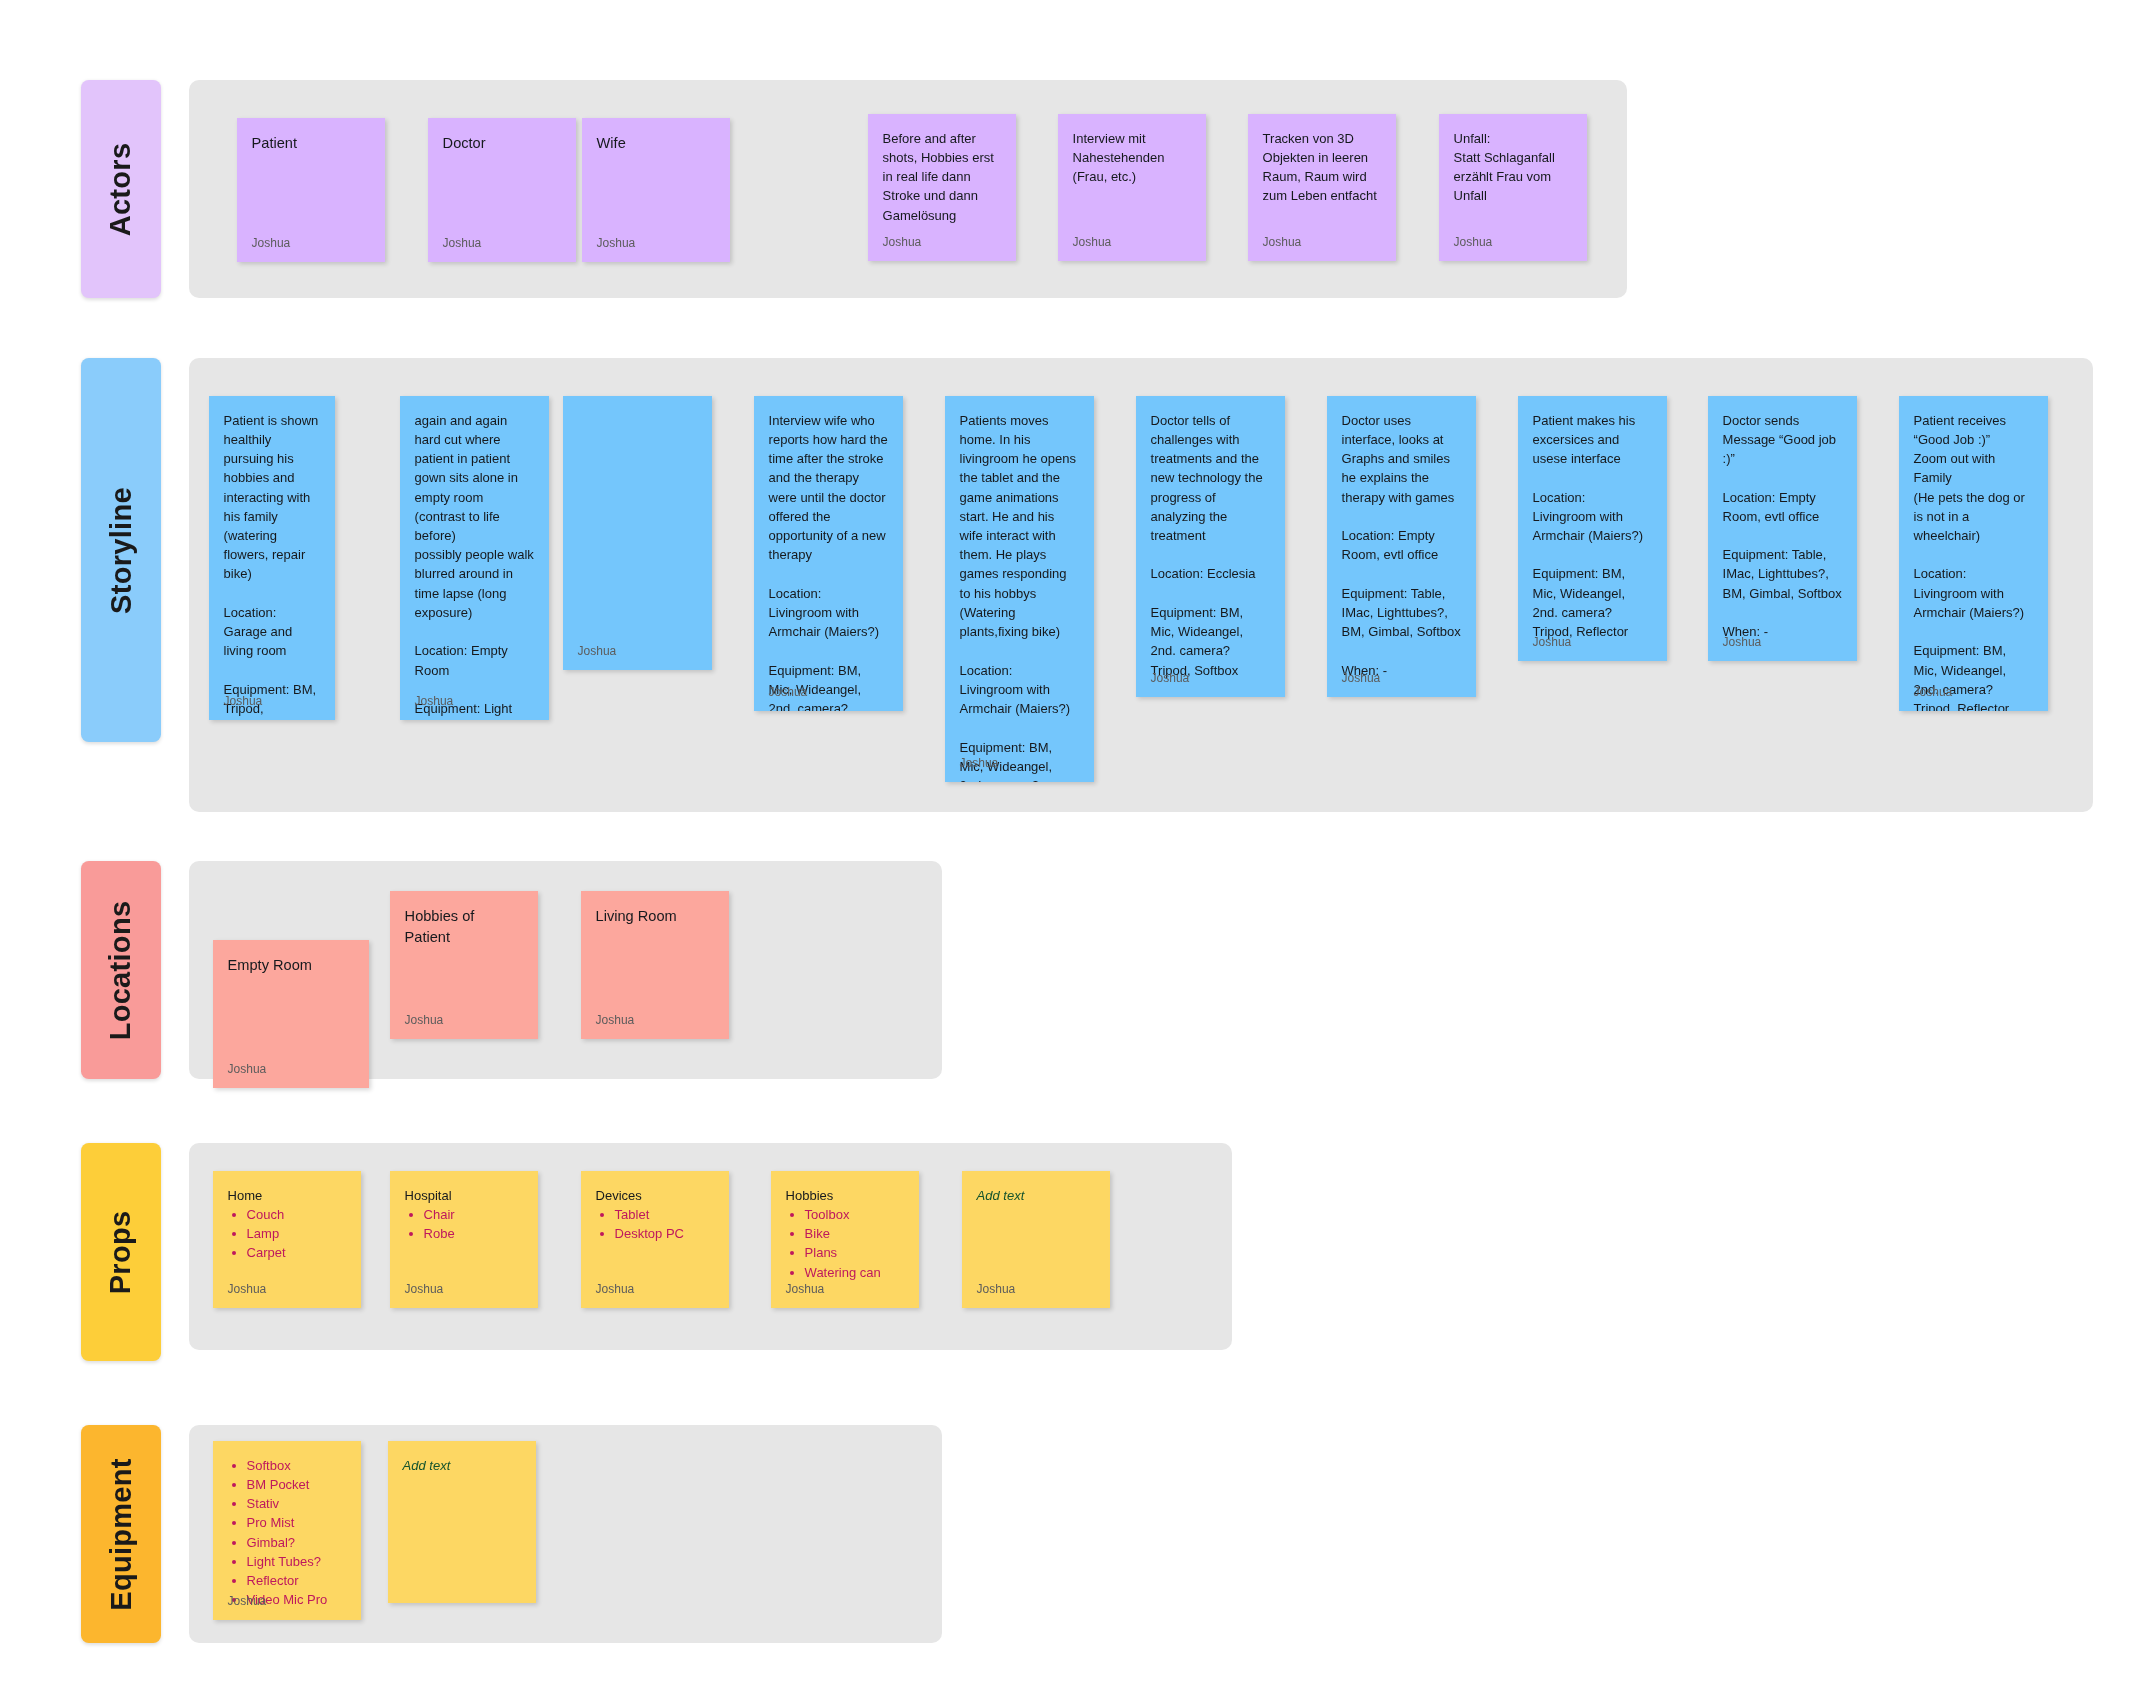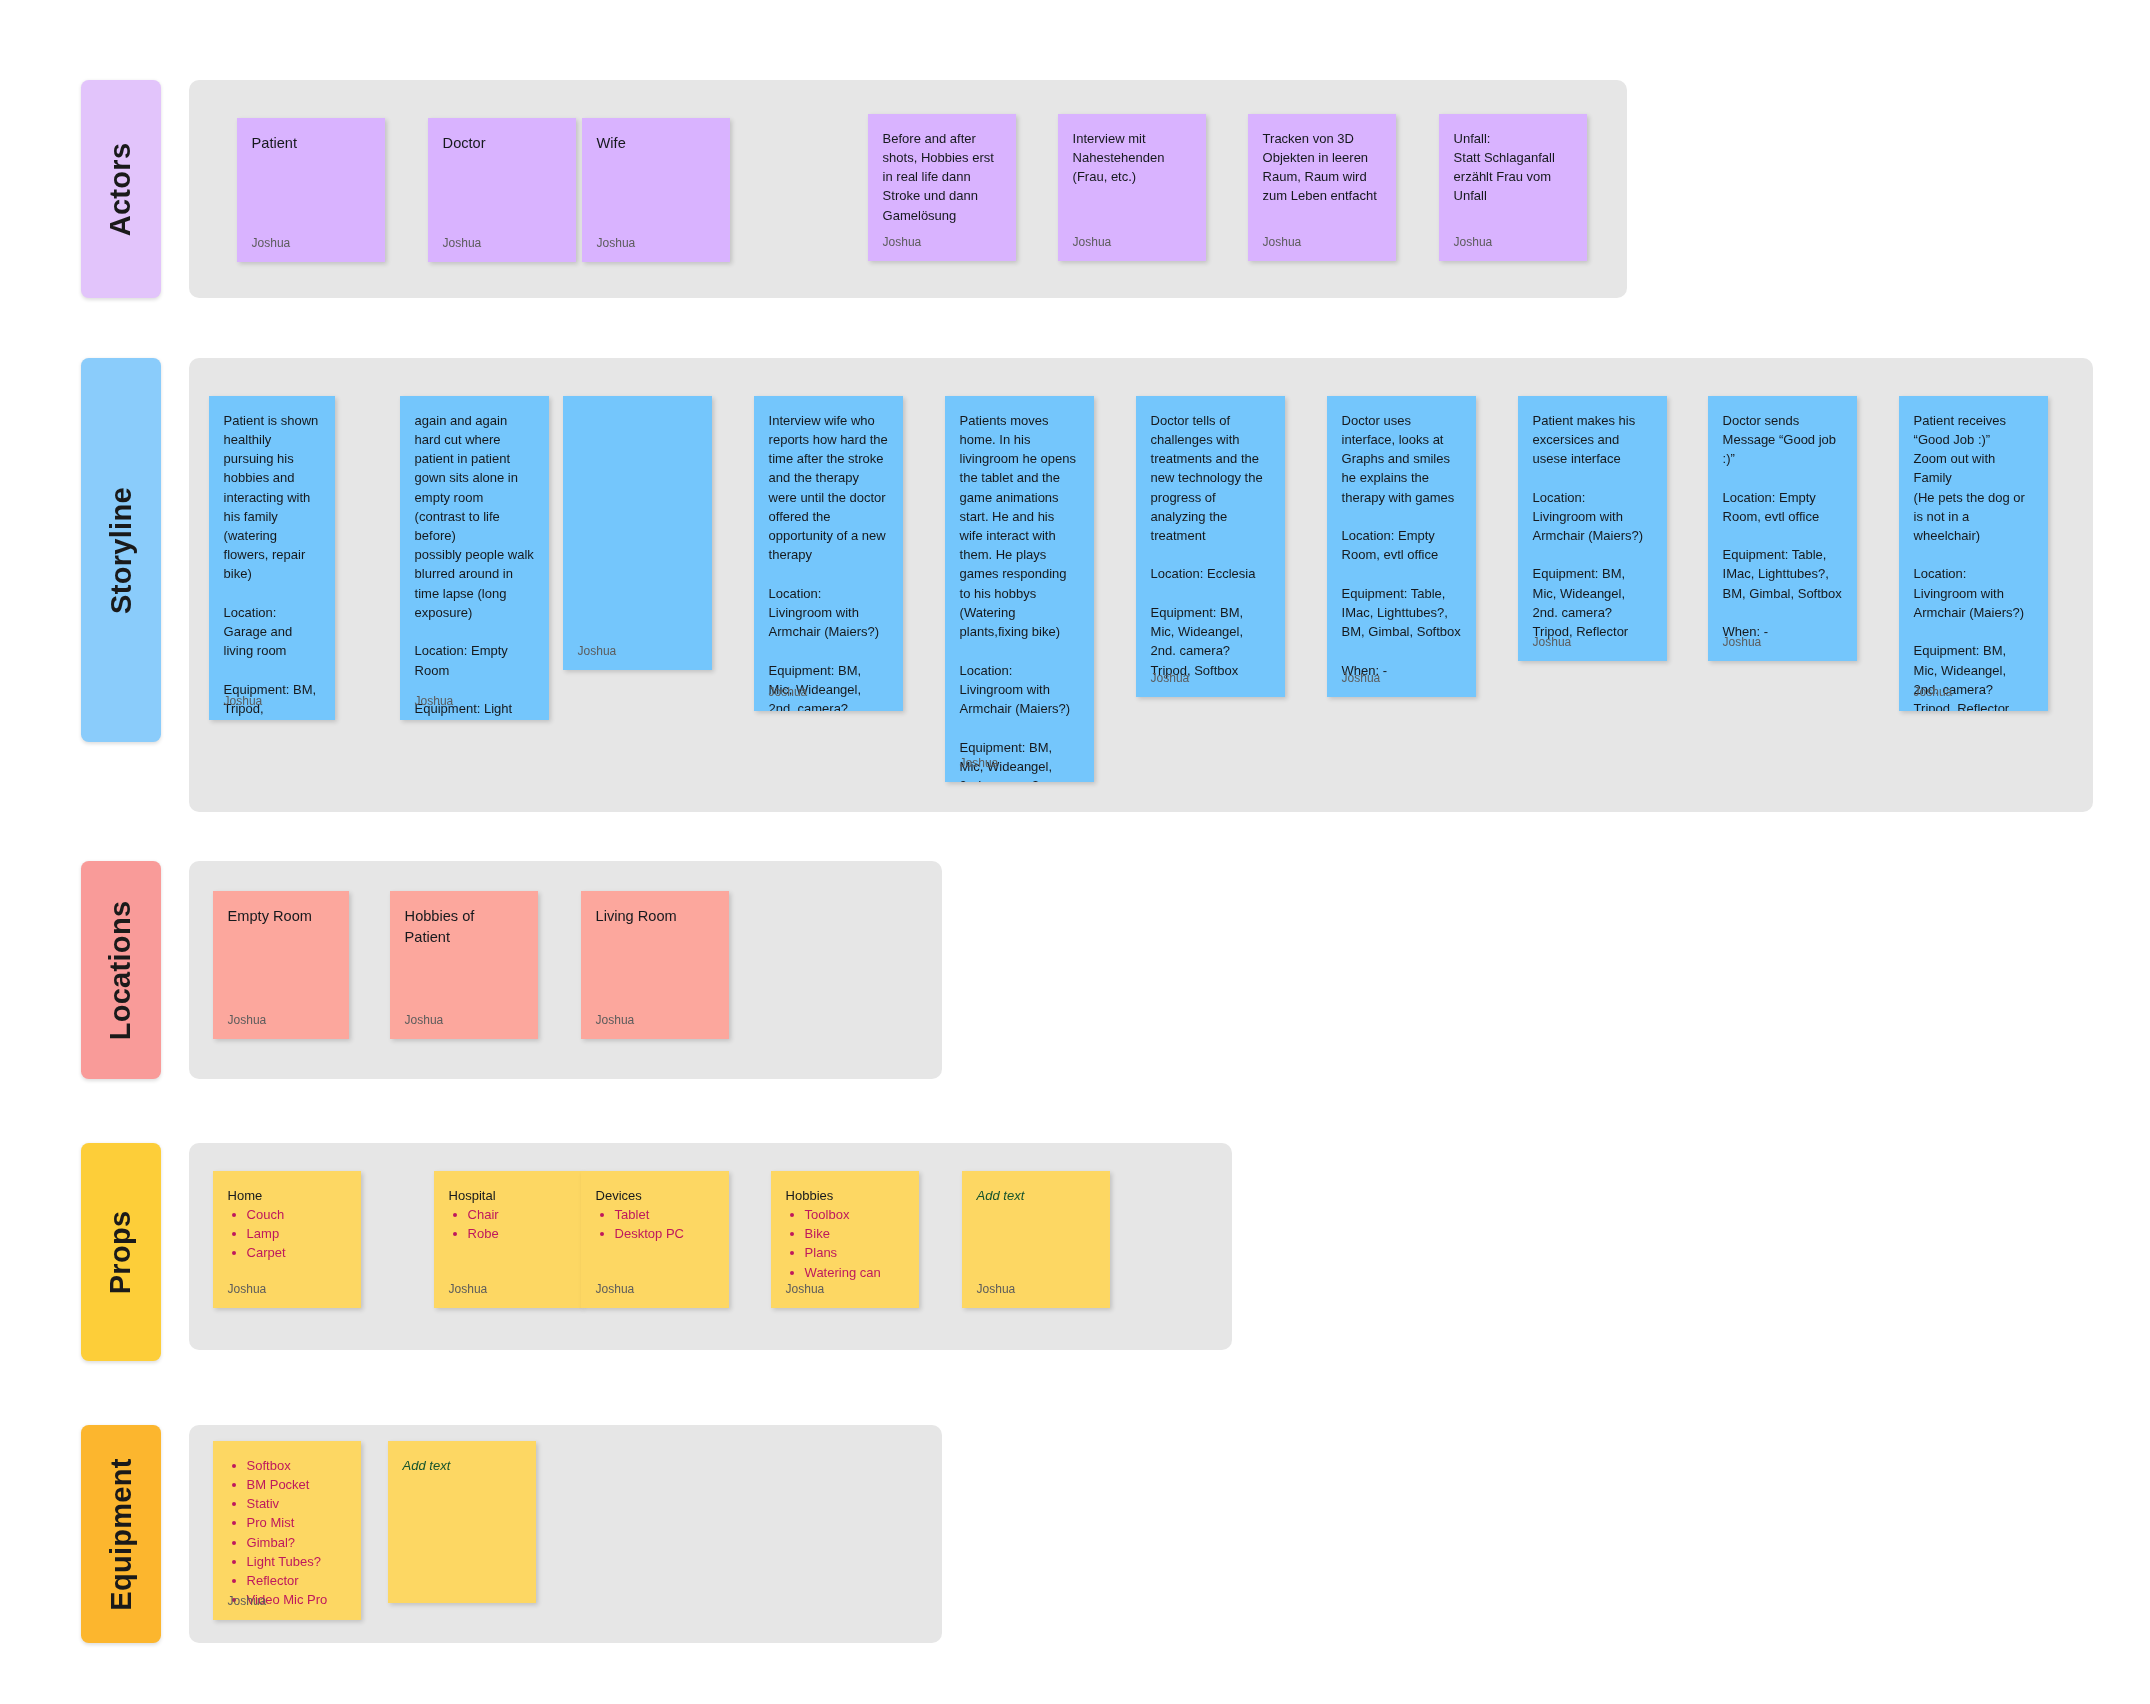--- a/index.html
+++ b/index.html
@@ -271,21 +271,21 @@
 
 Actors: Patient, Wife</div>
     <div class="author">Joshua</div>
   </div>
 
   <div class="row-label lbl-pink" style="left:81px; top:861px; width:80px; height:218px;">
     <span>Locations</span>
   </div>
   <div class="group" style="left:189px; top:861px; width:753px; height:218px;"></div>
 
-  <div class="note c-pink big-title" style="left:213px; top:891px; width:136px; height:148px;">
+  <div class="note c-pink big-title" style="left:213px; top:940px; width:156px; height:148px;">
     <div class="note-body">Empty Room</div>
     <div class="author">Joshua</div>
   </div>
 
   <div class="note c-pink big-title" style="left:390px; top:891px; width:148px; height:148px;">
     <div class="note-body">Hobbies of Patient</div>
     <div class="author">Joshua</div>
   </div>
 
   <div class="note c-pink big-title" style="left:581px; top:891px; width:148px; height:148px;">
@@ -301,21 +301,21 @@
   <div class="note c-yellow" style="left:213px; top:1171px; width:148px; height:137px;">
     <div class="note-body">Home</div>
     <ul class="note-list">
         <li>Couch</li>
         <li>Lamp</li>
         <li>Carpet</li>
       </ul>
     <div class="author">Joshua</div>
   </div>
 
-  <div class="note c-yellow" style="left:390px; top:1171px; width:148px; height:137px;margin-left:44px;">
+  <div class="note c-yellow" style="left:390px; top:1171px; width:148px; height:137px;">
     <div class="note-body">Hospital</div>
     <ul class="note-list">
         <li>Chair</li>
         <li>Robe</li>
       </ul>
     <div class="author">Joshua</div>
   </div>
 
   <div class="note c-yellow" style="left:581px; top:1171px; width:148px; height:137px;">
     <div class="note-body">Devices</div>

